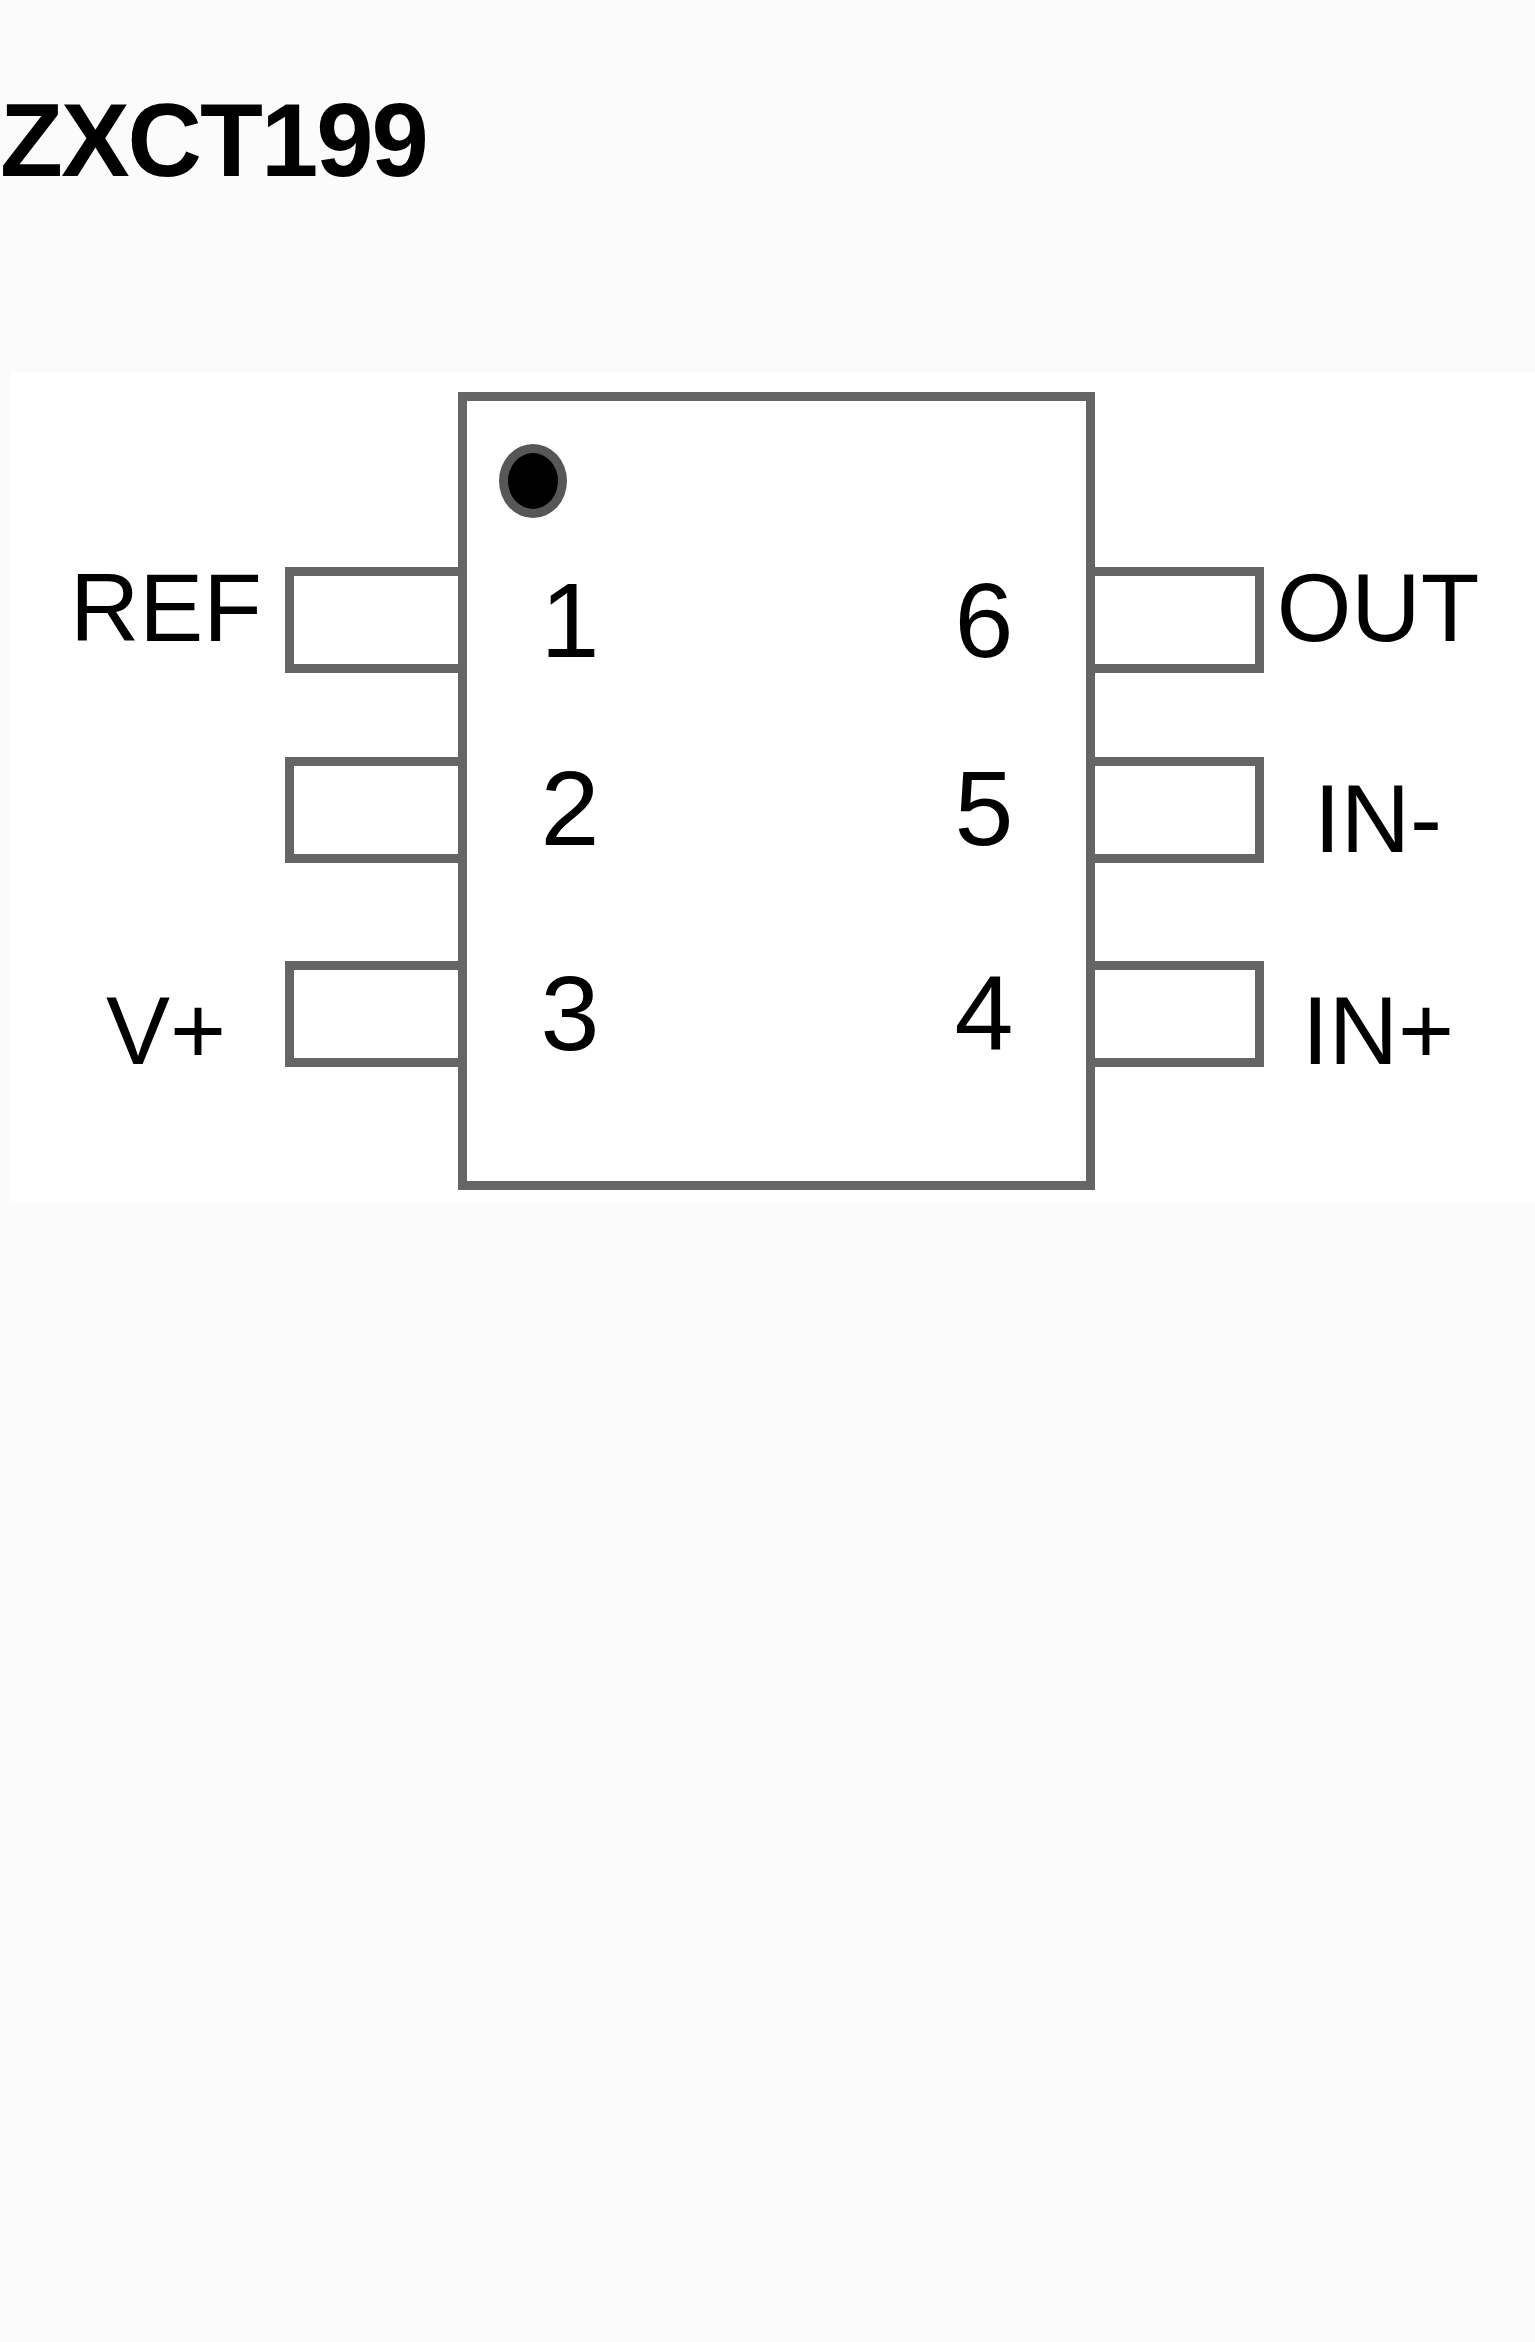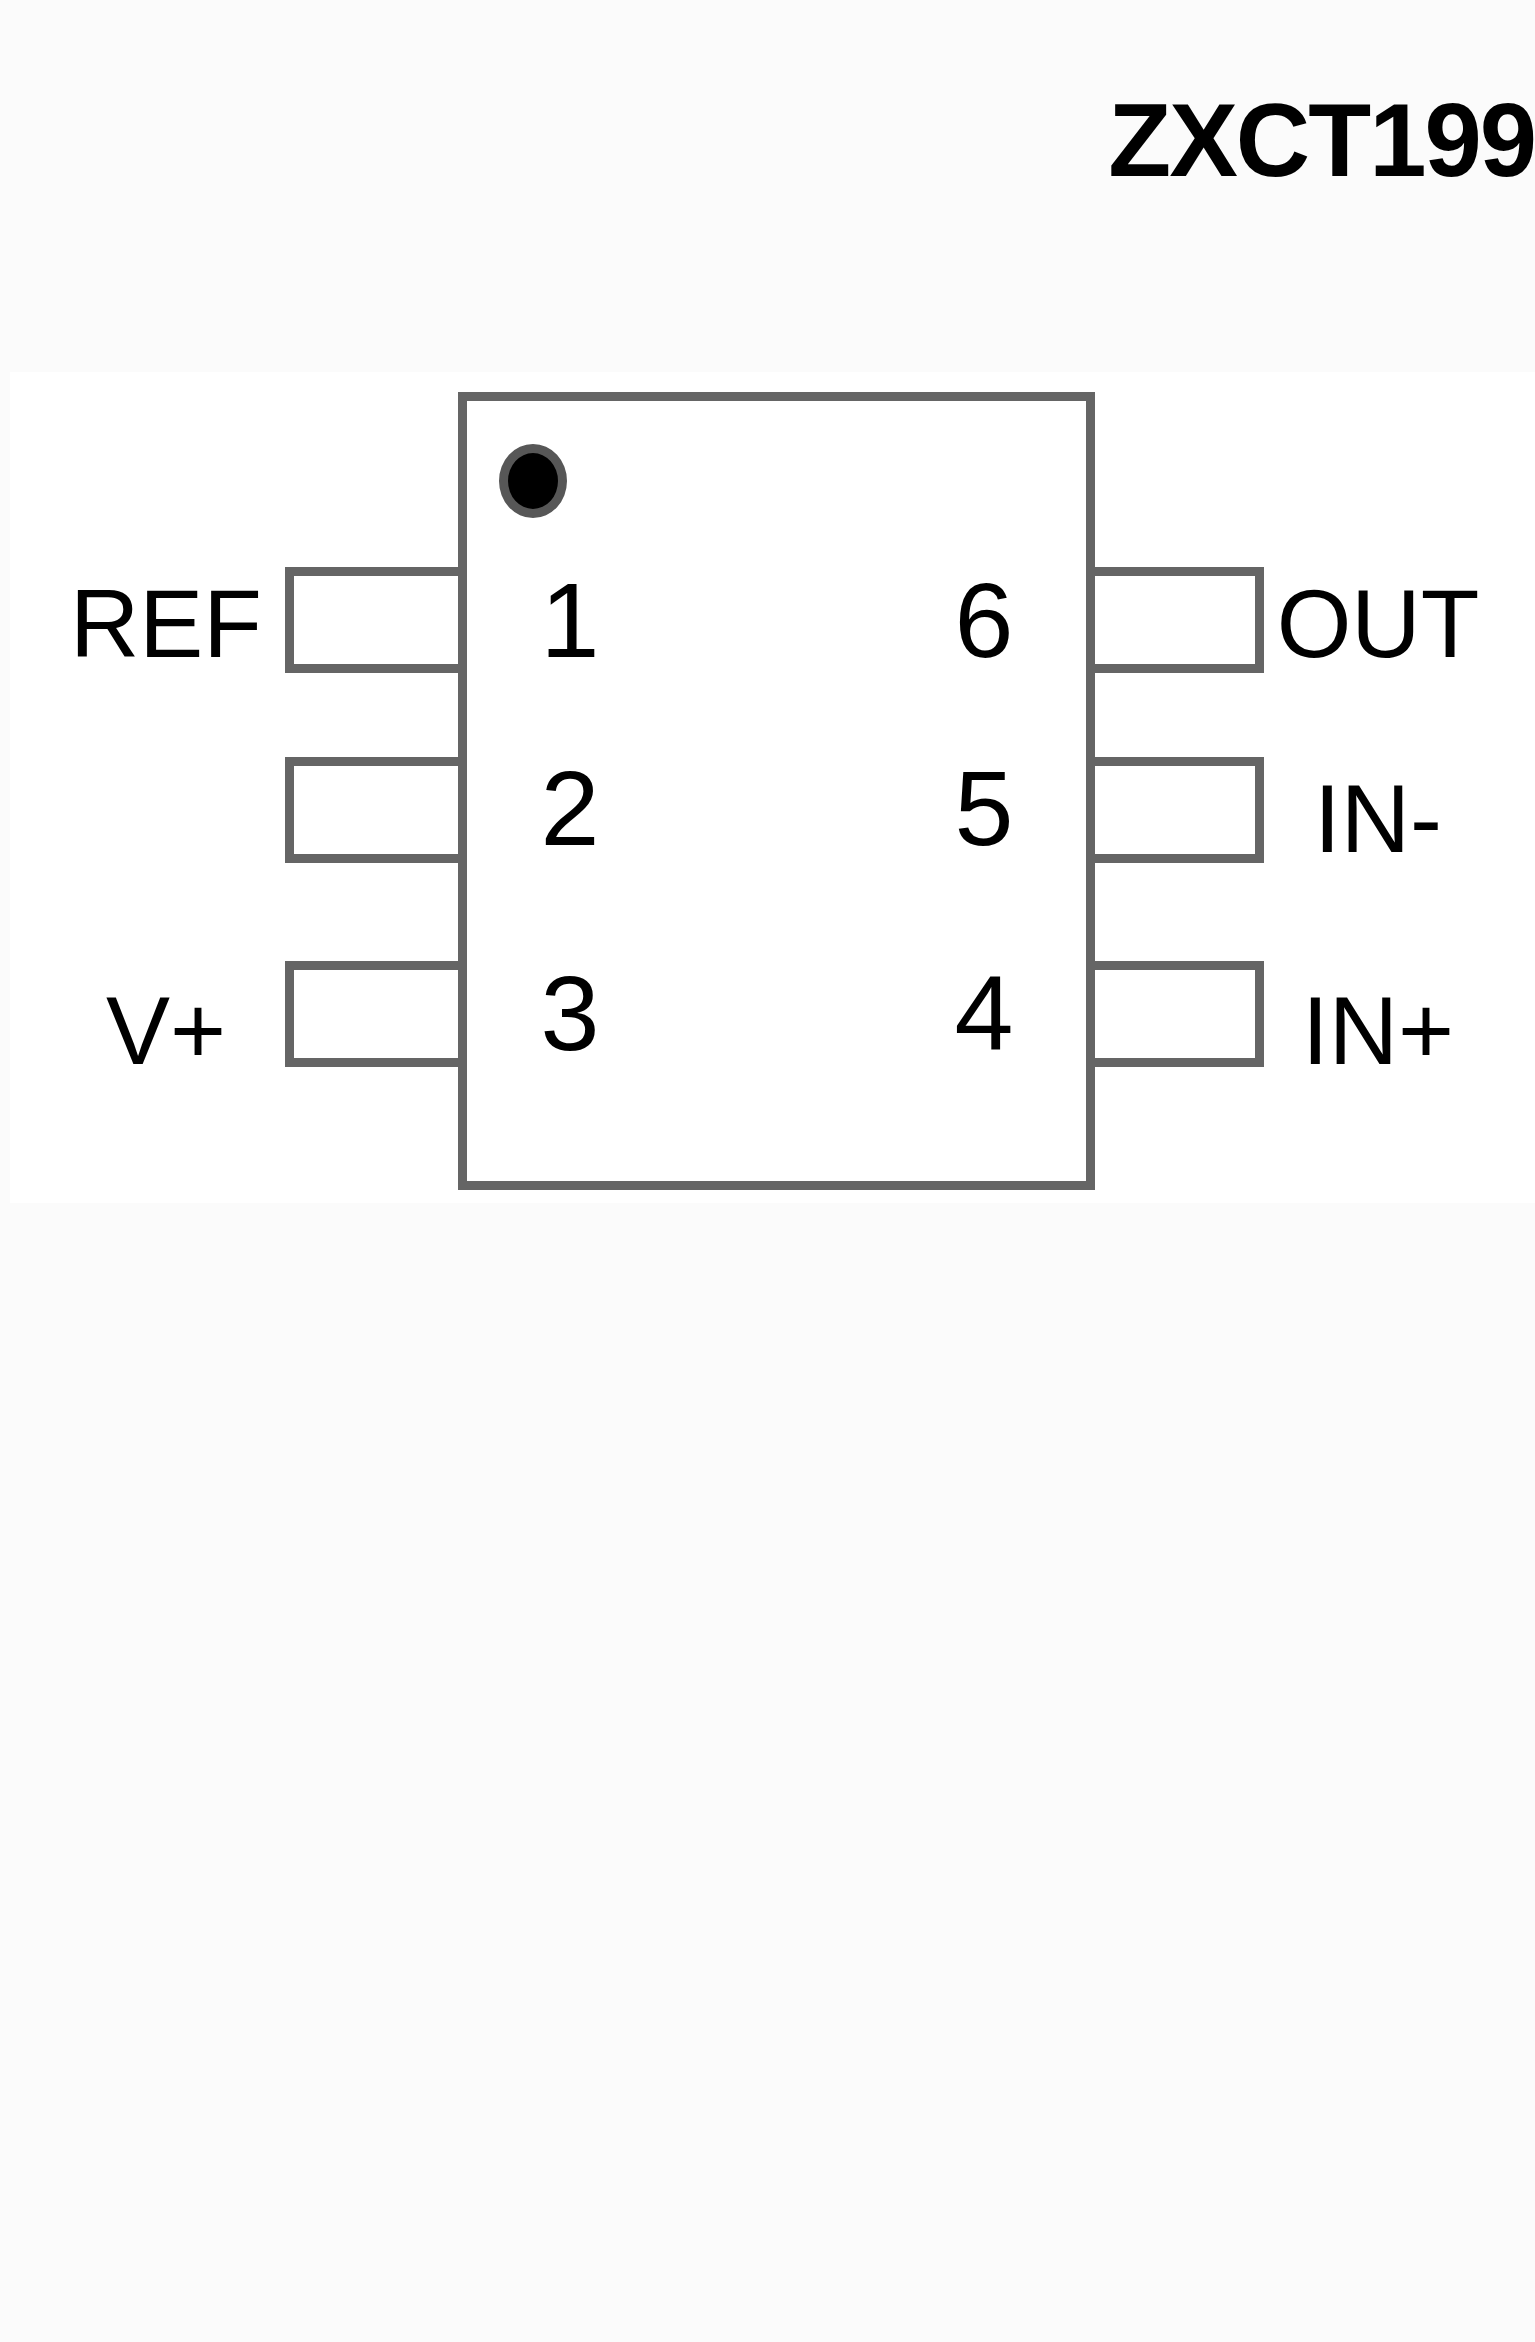--- a/index.html
+++ b/index.html
@@ -16,21 +16,21 @@
     height: 2342px;
     background: var(--page-background, #fbfbfb);
     overflow: hidden;
   }
   .title {
     position: absolute;
     top: 84px;
     left: 0;
     right: 0;
     margin: 0;
-    text-align: right;
+    text-align: left;
     font-size: 103px;
     line-height: 113px;
     font-weight: 700;
     letter-spacing: -2px;
     color: var(--text, #000000);
   }
   
   .figure {
     position: absolute;
     left: 10px;
@@ -94,21 +94,21 @@
     position: absolute;
     width: 320px;
     text-align: center;
     font-size: 96px;
     line-height: 120px;
     color: var(--text, #000000);
     white-space: nowrap;
   }
   .lbl.left  { left: -4px; }
   .lbl.right { left: 1208px; }
-  .lbl.r1 { top: 192px; }
+  .lbl.r1 { top: 176px; }
   .lbl.r2 { top: 387px; }
   .lbl.r3 { top: 599px; }
 </style>
 </head>
 <body>
 
 <div class="page">
 
   <h1 class="title">ZXCT199</h1>
 

